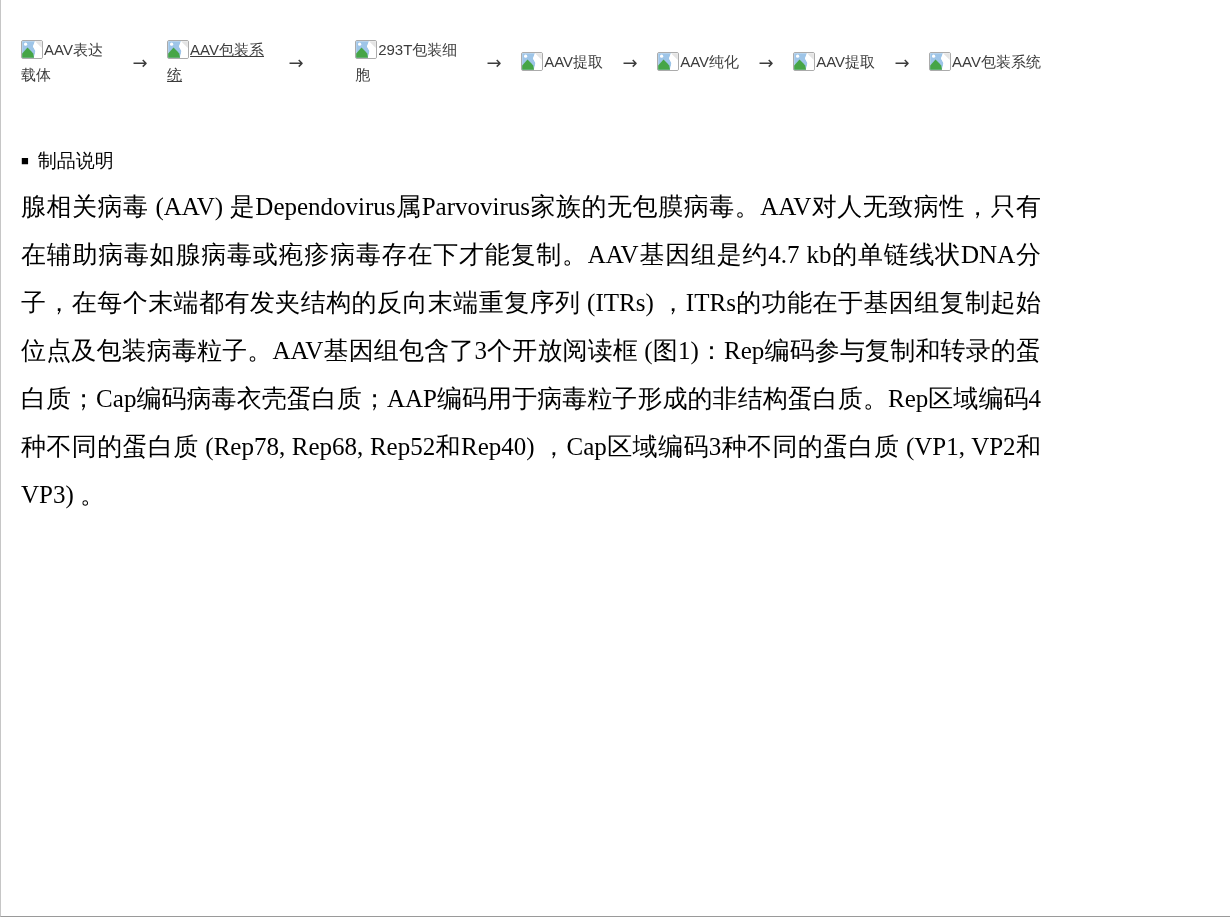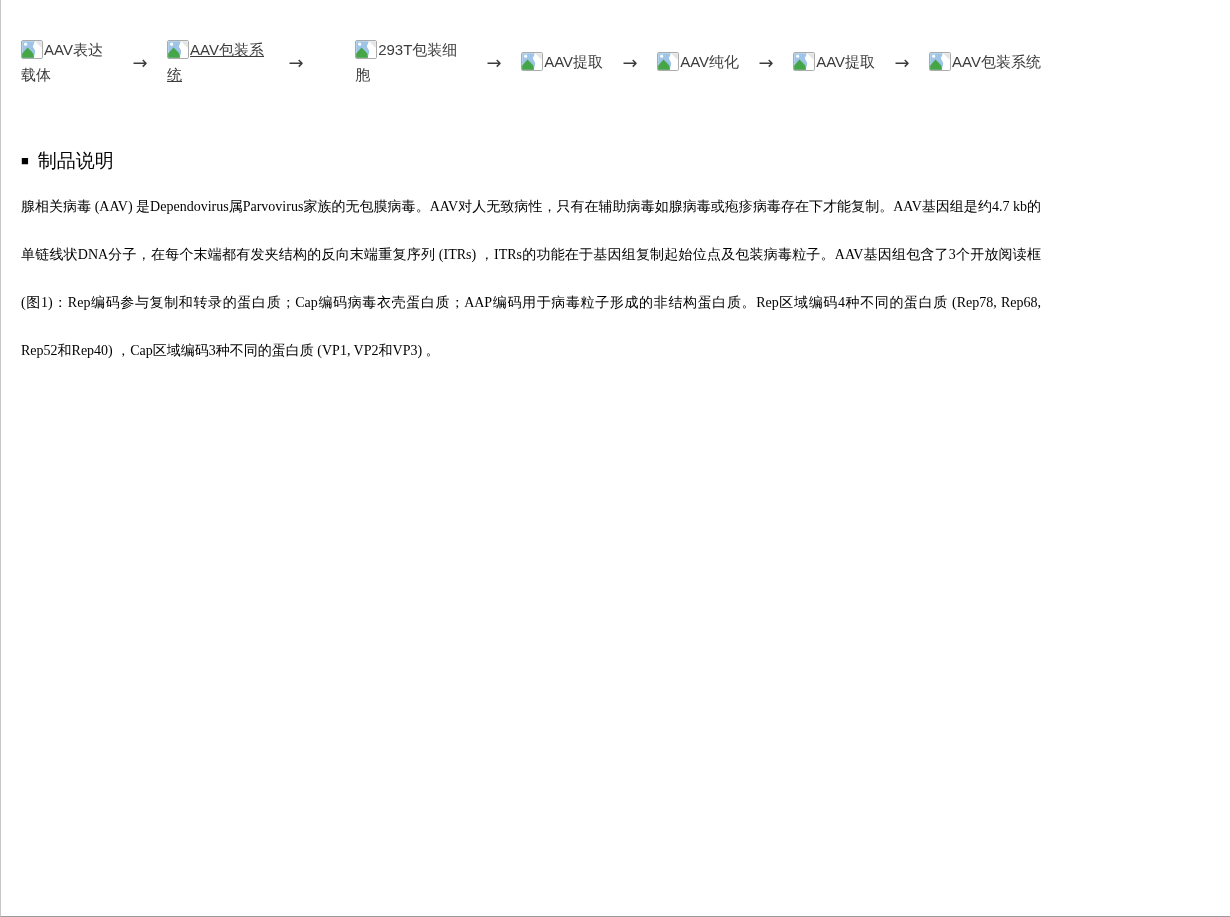--- a/index.html
+++ b/index.html
@@ -57,21 +57,21 @@
     margin-right: 9px;
     vertical-align: 2px;
   }
 
   
   .content { margin-top: 9px; }
   .content p {
     width: 1020px;
     margin: 0;
     font-family: "Liberation Serif", serif;
-    font-size: 14px;
+    font-size: 25px;
     line-height: 48px;
     color: #000000;
     text-align: justify;
     text-justify: inter-ideograph;
     word-break: break-word;
   }
 </style>
 </head>
 <body>
 

